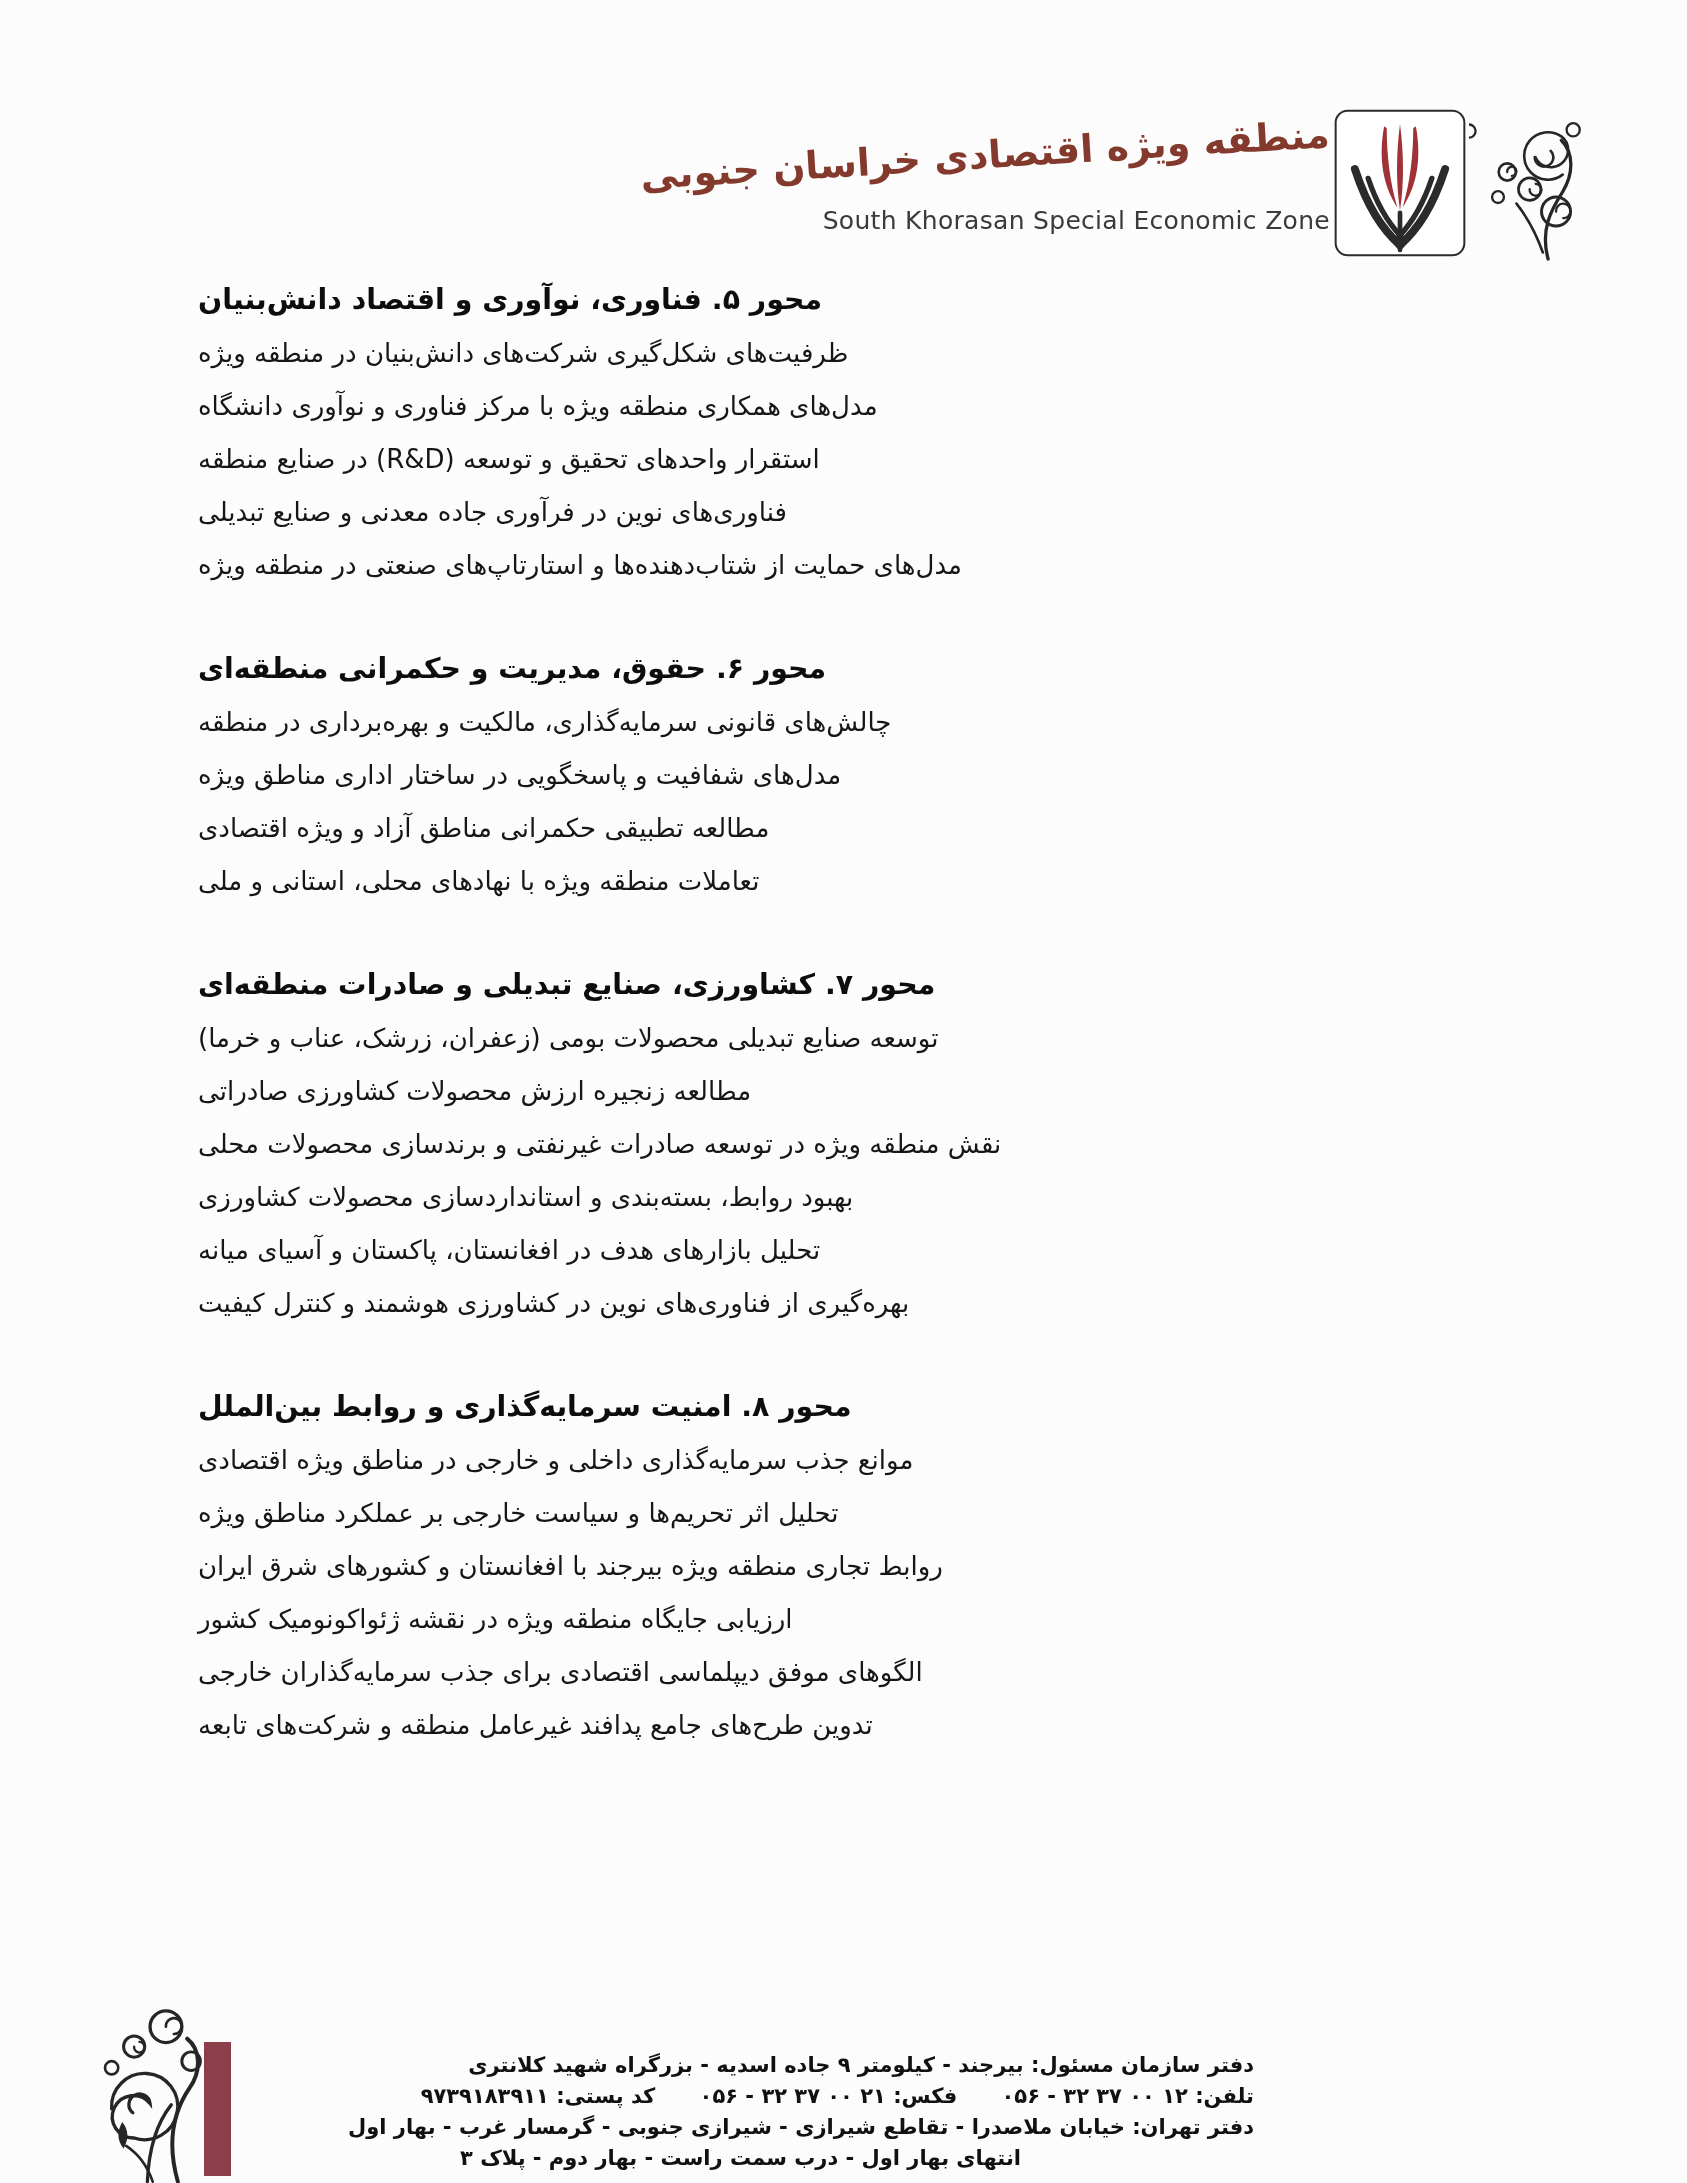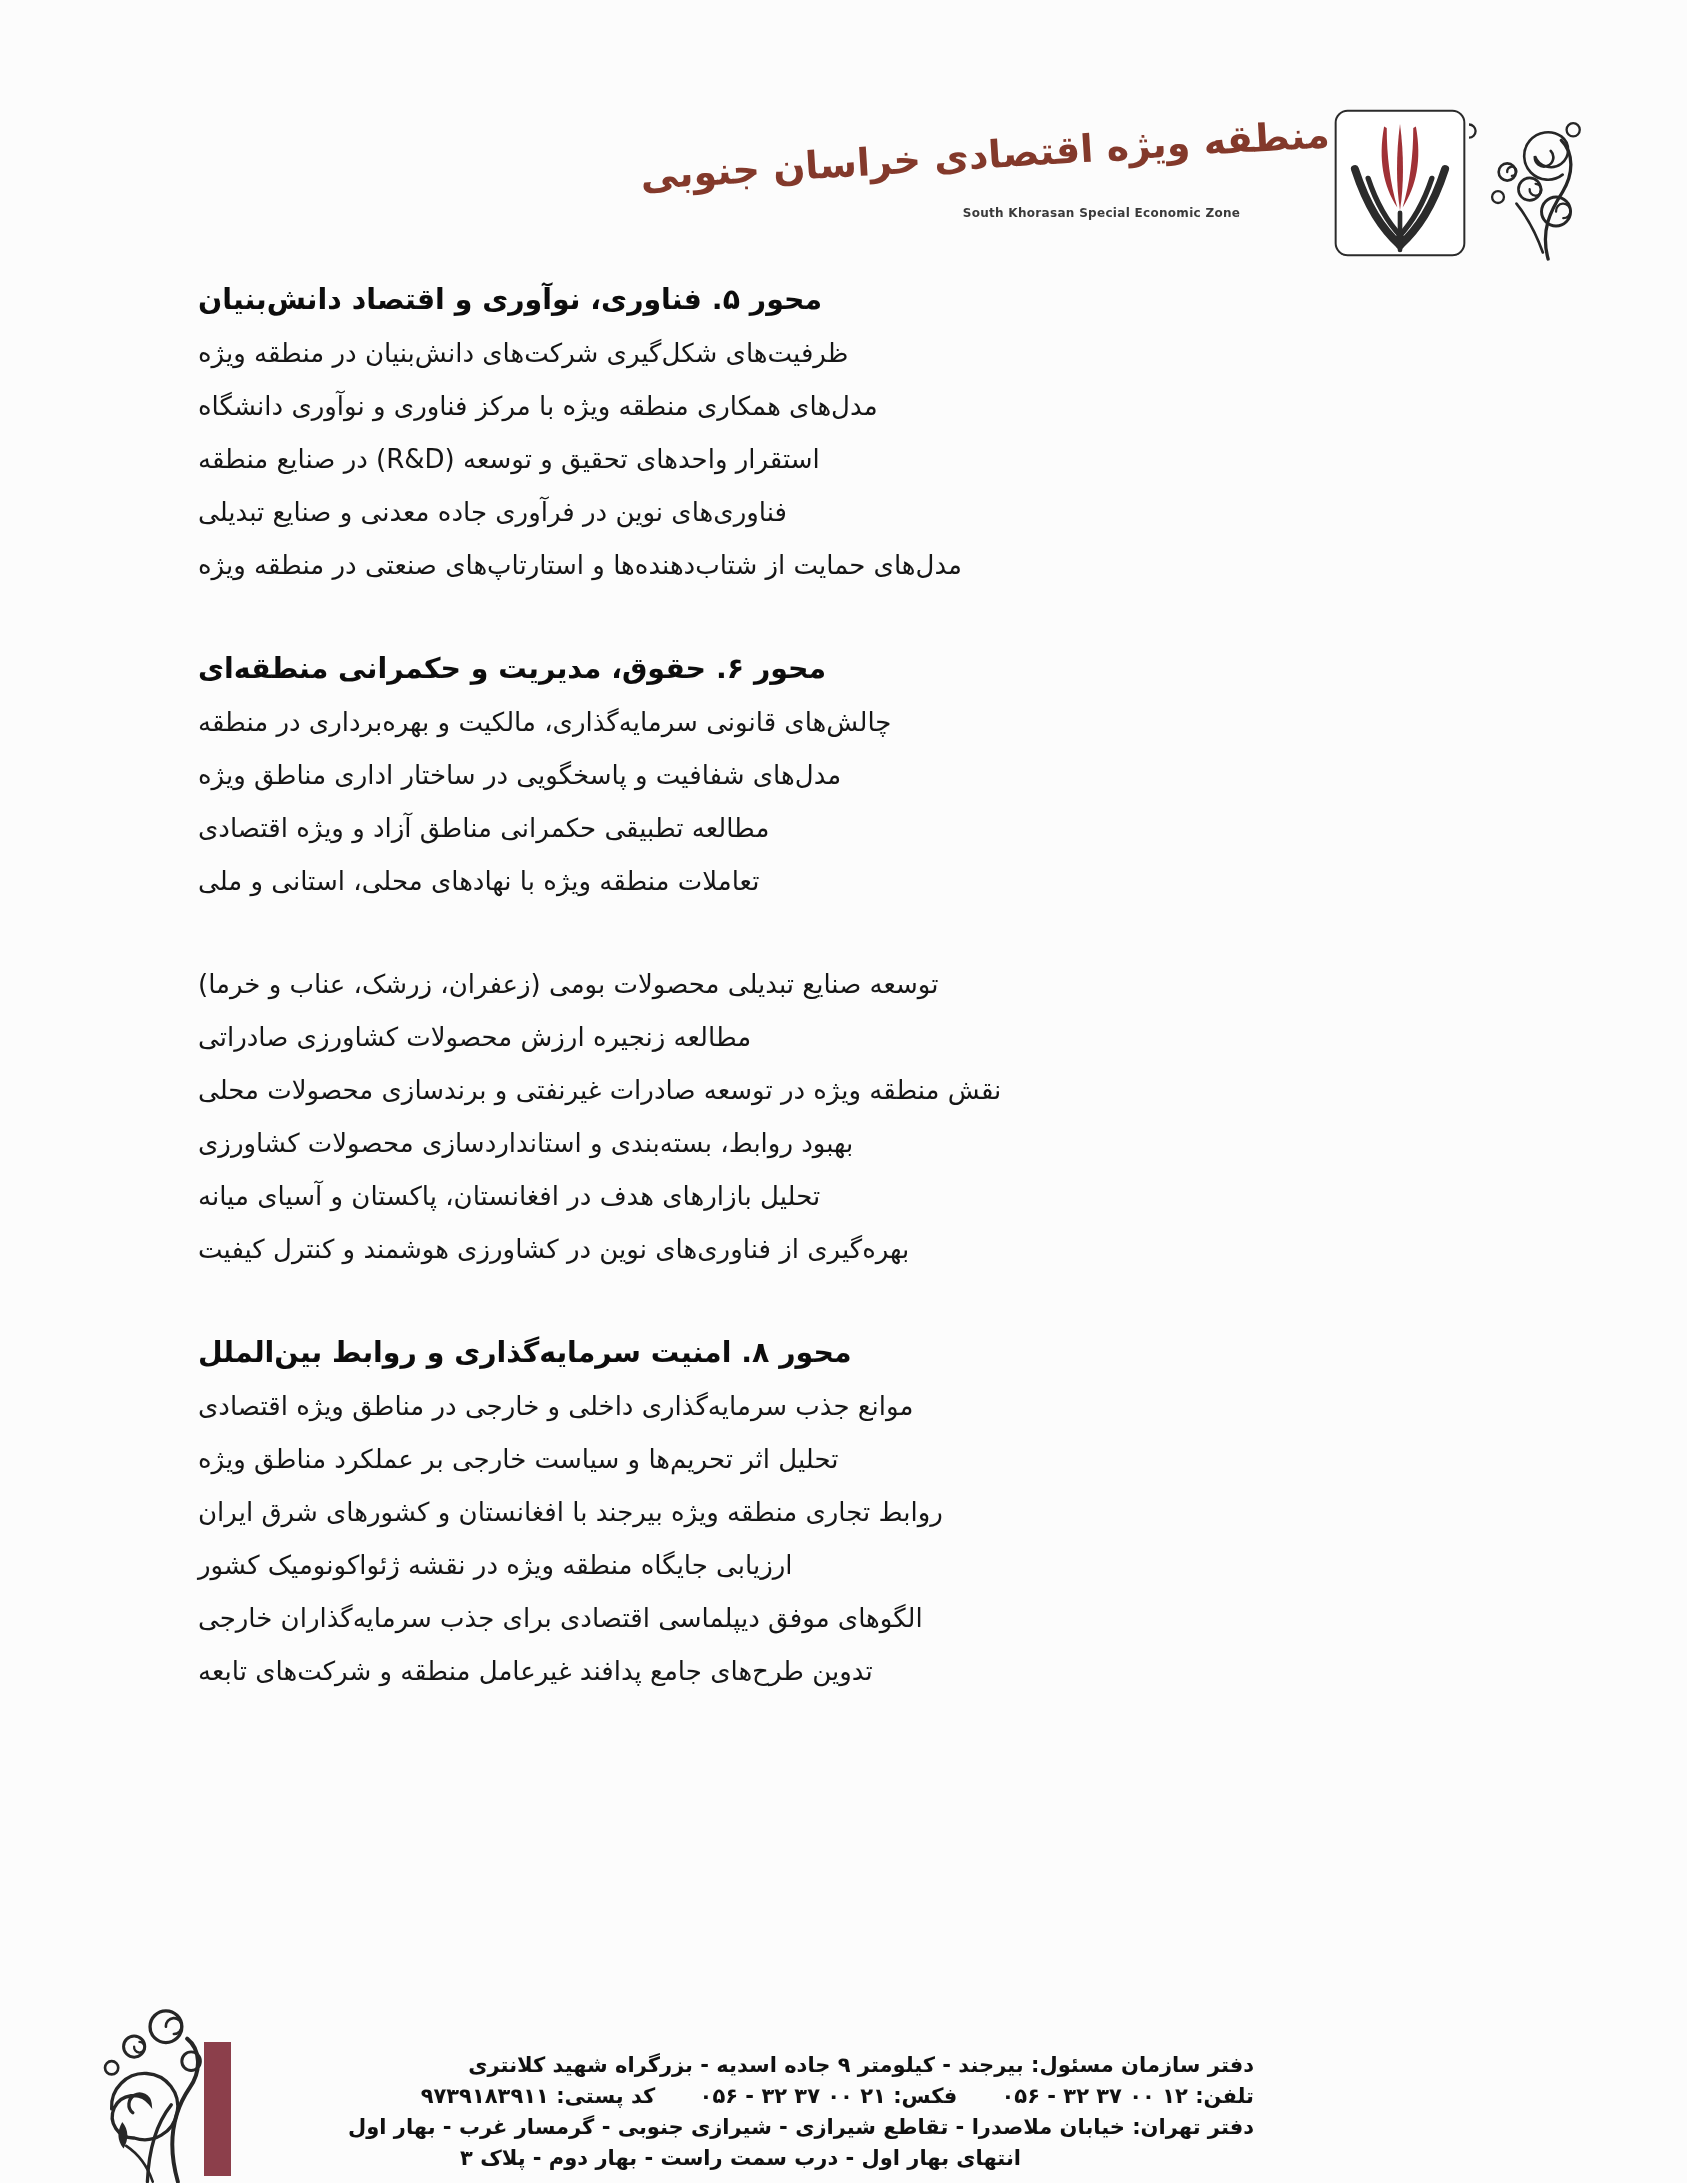--- a/index.html
+++ b/index.html
@@ -17,21 +17,21 @@
   .header-names{
     position:absolute;top:105px;right:357px;width:457px;
     text-align:center;direction:rtl;
   }
   .org-fa{
     font-size:38px;font-weight:bold;color:#83392b;
     line-height:86px;white-space:nowrap;
     transform:rotate(-3.5deg);
   }
   .org-en{
-    font-size:12px;font-weight:bold;color:#3a3a3a;
+    font-size:25px;font-weight:normal;color:#3a3a3a;
     margin-top:14.6px;white-space:nowrap;letter-spacing:0.3px;
   }
   .logo-box{
     position:absolute;top:108px;right:220px;width:134px;height:150px;
   }
   .flourish-top{
     position:absolute;top:111px;right:98px;width:120px;height:151px;
   }
 
   
@@ -127,20 +127,21 @@
 
     <div class="section">
       <div class="sec-heading">محور ۶. حقوق، مدیریت و حکمرانی منطقه‌ای</div>
       <div class="sec-item">چالش‌های قانونی سرمایه‌گذاری، مالکیت و بهره‌برداری در منطقه</div>
       <div class="sec-item">مدل‌های شفافیت و پاسخگویی در ساختار اداری مناطق ویژه</div>
       <div class="sec-item">مطالعه تطبیقی حکمرانی مناطق آزاد و ویژه اقتصادی</div>
       <div class="sec-item">تعاملات منطقه ویژه با نهادهای محلی، استانی و ملی</div>
     </div>
 
     <div class="section">
+      <div class="sec-heading">محور ۷. کشاورزی، صنایع تبدیلی و صادرات منطقه‌ای</div>
       <div class="sec-item">توسعه صنایع تبدیلی محصولات بومی (زعفران، زرشک، عناب و خرما)</div>
       <div class="sec-item">مطالعه زنجیره ارزش محصولات کشاورزی صادراتی</div>
       <div class="sec-item">نقش منطقه ویژه در توسعه صادرات غیرنفتی و برندسازی محصولات محلی</div>
       <div class="sec-item">بهبود روابط، بسته‌بندی و استانداردسازی محصولات کشاورزی</div>
       <div class="sec-item">تحلیل بازارهای هدف در افغانستان، پاکستان و آسیای میانه</div>
       <div class="sec-item">بهره‌گیری از فناوری‌های نوین در کشاورزی هوشمند و کنترل کیفیت</div>
     </div>
 
     <div class="section">
       <div class="sec-heading">محور ۸. امنیت سرمایه‌گذاری و روابط بین‌الملل</div>

